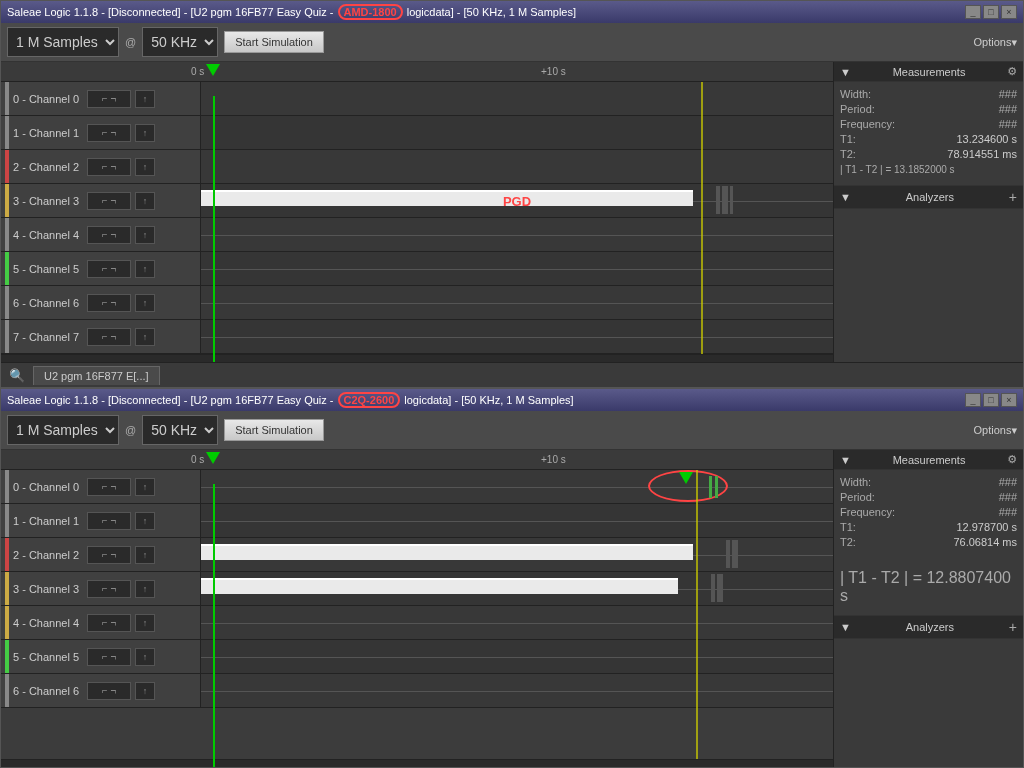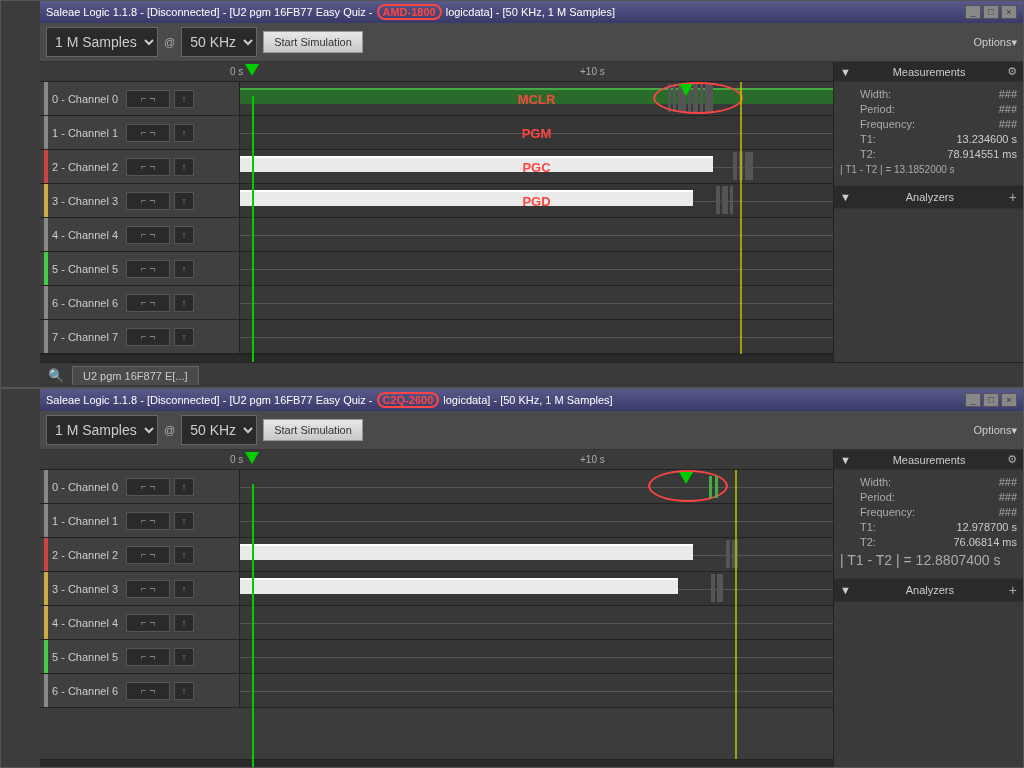--- a/index.html
+++ b/index.html
@@ -1,18 +1,18 @@
 <!DOCTYPE html>
 <html><head>
   <meta charset="utf-8">
   <style>
     * { margin: 0; padding: 0; box-sizing: border-box; }
     body { width: 1024px; height: 768px; overflow: hidden; background: #2d2d2d; font-family: 'Segoe UI', Arial, sans-serif; font-size: 11px; color: #ccc; }
 
-    .window { display: flex; flex-direction: column; background: #3c3c3c; border: 1px solid #555; padding-left: 39px; }
+    .window { display: flex; flex-direction: column; background: #3c3c3c; border: 1px solid #555; }
 
     .title-bar {
       background: linear-gradient(to bottom, #5a5a8a, #3a3a6a);
       color: white;
       padding: 3px 6px;
       display: flex;
       align-items: center;
       justify-content: space-between;
       font-size: 11px;
       height: 22px;
@@ -144,21 +144,21 @@
       color: #ccc;
     }
     .meas-gear { cursor: pointer; color: #aaa; }
     .meas-content { padding: 6px; }
     .meas-row {
       display: flex;
       justify-content: space-between;
       margin-bottom: 3px;
       font-size: 11px;
     }
-    .meas-label { color: #aaa; margin-left: 20px; }
+    .meas-label { color: #aaa; }
     .meas-value { color: #ccc; }
     .meas-hash { color: #aaa; }
 
     .analyzers-header {
       background: #2a2a2a;
       padding: 3px 6px;
       display: flex;
       align-items: center;
       justify-content: space-between;
       border-bottom: 1px solid #333;
@@ -272,76 +272,41 @@
 
         <div class="channel-row">
           <div class="channel-label">
             <div class="ch-color-bar" style="background:#888;"></div>
             <span class="ch-name">0 - Channel 0</span>
             <div class="ch-widget">
                 <span style="font-size:10px; color:#888;">⌐ ¬</span>
               </div>
             <div class="ch-trigger">↑</div>
           </div>
-          <div class="channel-data" style="position:relative;">
-            <div class="signal-line"></div>
-            <div style="position:absolute; top:6px; left:0; right:0; height:16px; background:#2a6a2a; border-top:2px solid #44aa44;"></div>
-            <span class="signal-label">MCLR</span>
-
-            <div style="position:absolute; right:120px; top:2px; display:flex; gap:2px;">
-              <div style="width:3px; height:28px; background:#555;"></div>
-              <div style="width:3px; height:28px; background:#555;"></div>
-              <div style="width:8px; height:28px; background:#555;"></div>
-              <div style="width:3px; height:28px; background:#555;"></div>
-              <div style="width:5px; height:28px; background:#555;"></div>
-              <div style="width:3px; height:28px; background:#555;"></div>
-              <div style="width:8px; height:28px; background:#555;"></div>
-            </div>
-
-            <div class="circle-highlight" style="right:90px; top:0px; width:90px; height:32px;"></div>
-
-            <div class="play-marker" style="right:140px;">
-              <div style="width:0;height:0;border-left:7px solid transparent;border-right:7px solid transparent;border-top:12px solid #00cc00;"></div>
-            </div>
-          </div>
         </div>
 
         <div class="channel-row">
           <div class="channel-label">
             <div class="ch-color-bar" style="background:#888;"></div>
             <span class="ch-name">1 - Channel 1</span>
             <div class="ch-widget">
                 <span style="font-size:10px; color:#888;">⌐ ¬</span>
               </div>
             <div class="ch-trigger">↑</div>
-          </div>
-          <div class="channel-data" style="position:relative;">
-            <div class="signal-line"></div>
-            <span class="signal-label">PGM</span>
           </div>
         </div>
 
         <div class="channel-row">
           <div class="channel-label">
             <div class="ch-color-bar" style="background:#cc4444;"></div>
             <span class="ch-name">2 - Channel 2</span>
             <div class="ch-widget">
                 <span style="font-size:10px; color:#888;">⌐ ¬</span>
               </div>
             <div class="ch-trigger">↑</div>
-          </div>
-          <div class="channel-data" style="position:relative;">
-            <div class="signal-line"></div>
-            <div style="position:absolute; top:6px; left:0; right:120px; height:16px; background:#eaeaea; border-top:2px solid #ffffff;"></div>
-            <span class="signal-label">PGC</span>
-            <div style="position:absolute; right:80px; top:2px; display:flex; gap:2px;">
-              <div style="width:4px; height:28px; background:#555;"></div>
-              <div style="width:4px; height:28px; background:#555;"></div>
-              <div style="width:8px; height:28px; background:#555;"></div>
-            </div>
           </div>
         </div>
 
         <div class="channel-row">
           <div class="channel-label">
             <div class="ch-color-bar" style="background:#ccaa44;"></div>
             <span class="ch-name">3 - Channel 3</span>
             <div class="ch-widget">
                 <span style="font-size:10px; color:#888;">⌐ ¬</span>
               </div>
@@ -648,21 +613,21 @@
           <span class="meas-hash">###</span>
         </div>
         <div class="meas-row">
           <span class="meas-label">T1:</span>
           <span class="meas-value">12.978700 s</span>
         </div>
         <div class="meas-row">
           <span class="meas-label">T2:</span>
           <span class="meas-value">76.06814 ms</span>
         </div>
-        <div style="font-size:14px; color:#aaa; margin-top:4px;">| T1 - T2 | = 12.8807400 s</div>
+        <div style="font-size:16px; color:#aaa; margin-top:21px;">| T1 - T2 | = 12.8807400 s</div>
       </div>
       <div class="analyzers-header">
         <span>▼ </span>
         <span>Analyzers</span>
         <span class="add-btn">+</span>
       </div>
     </div>
   </div>
 </div>
 

